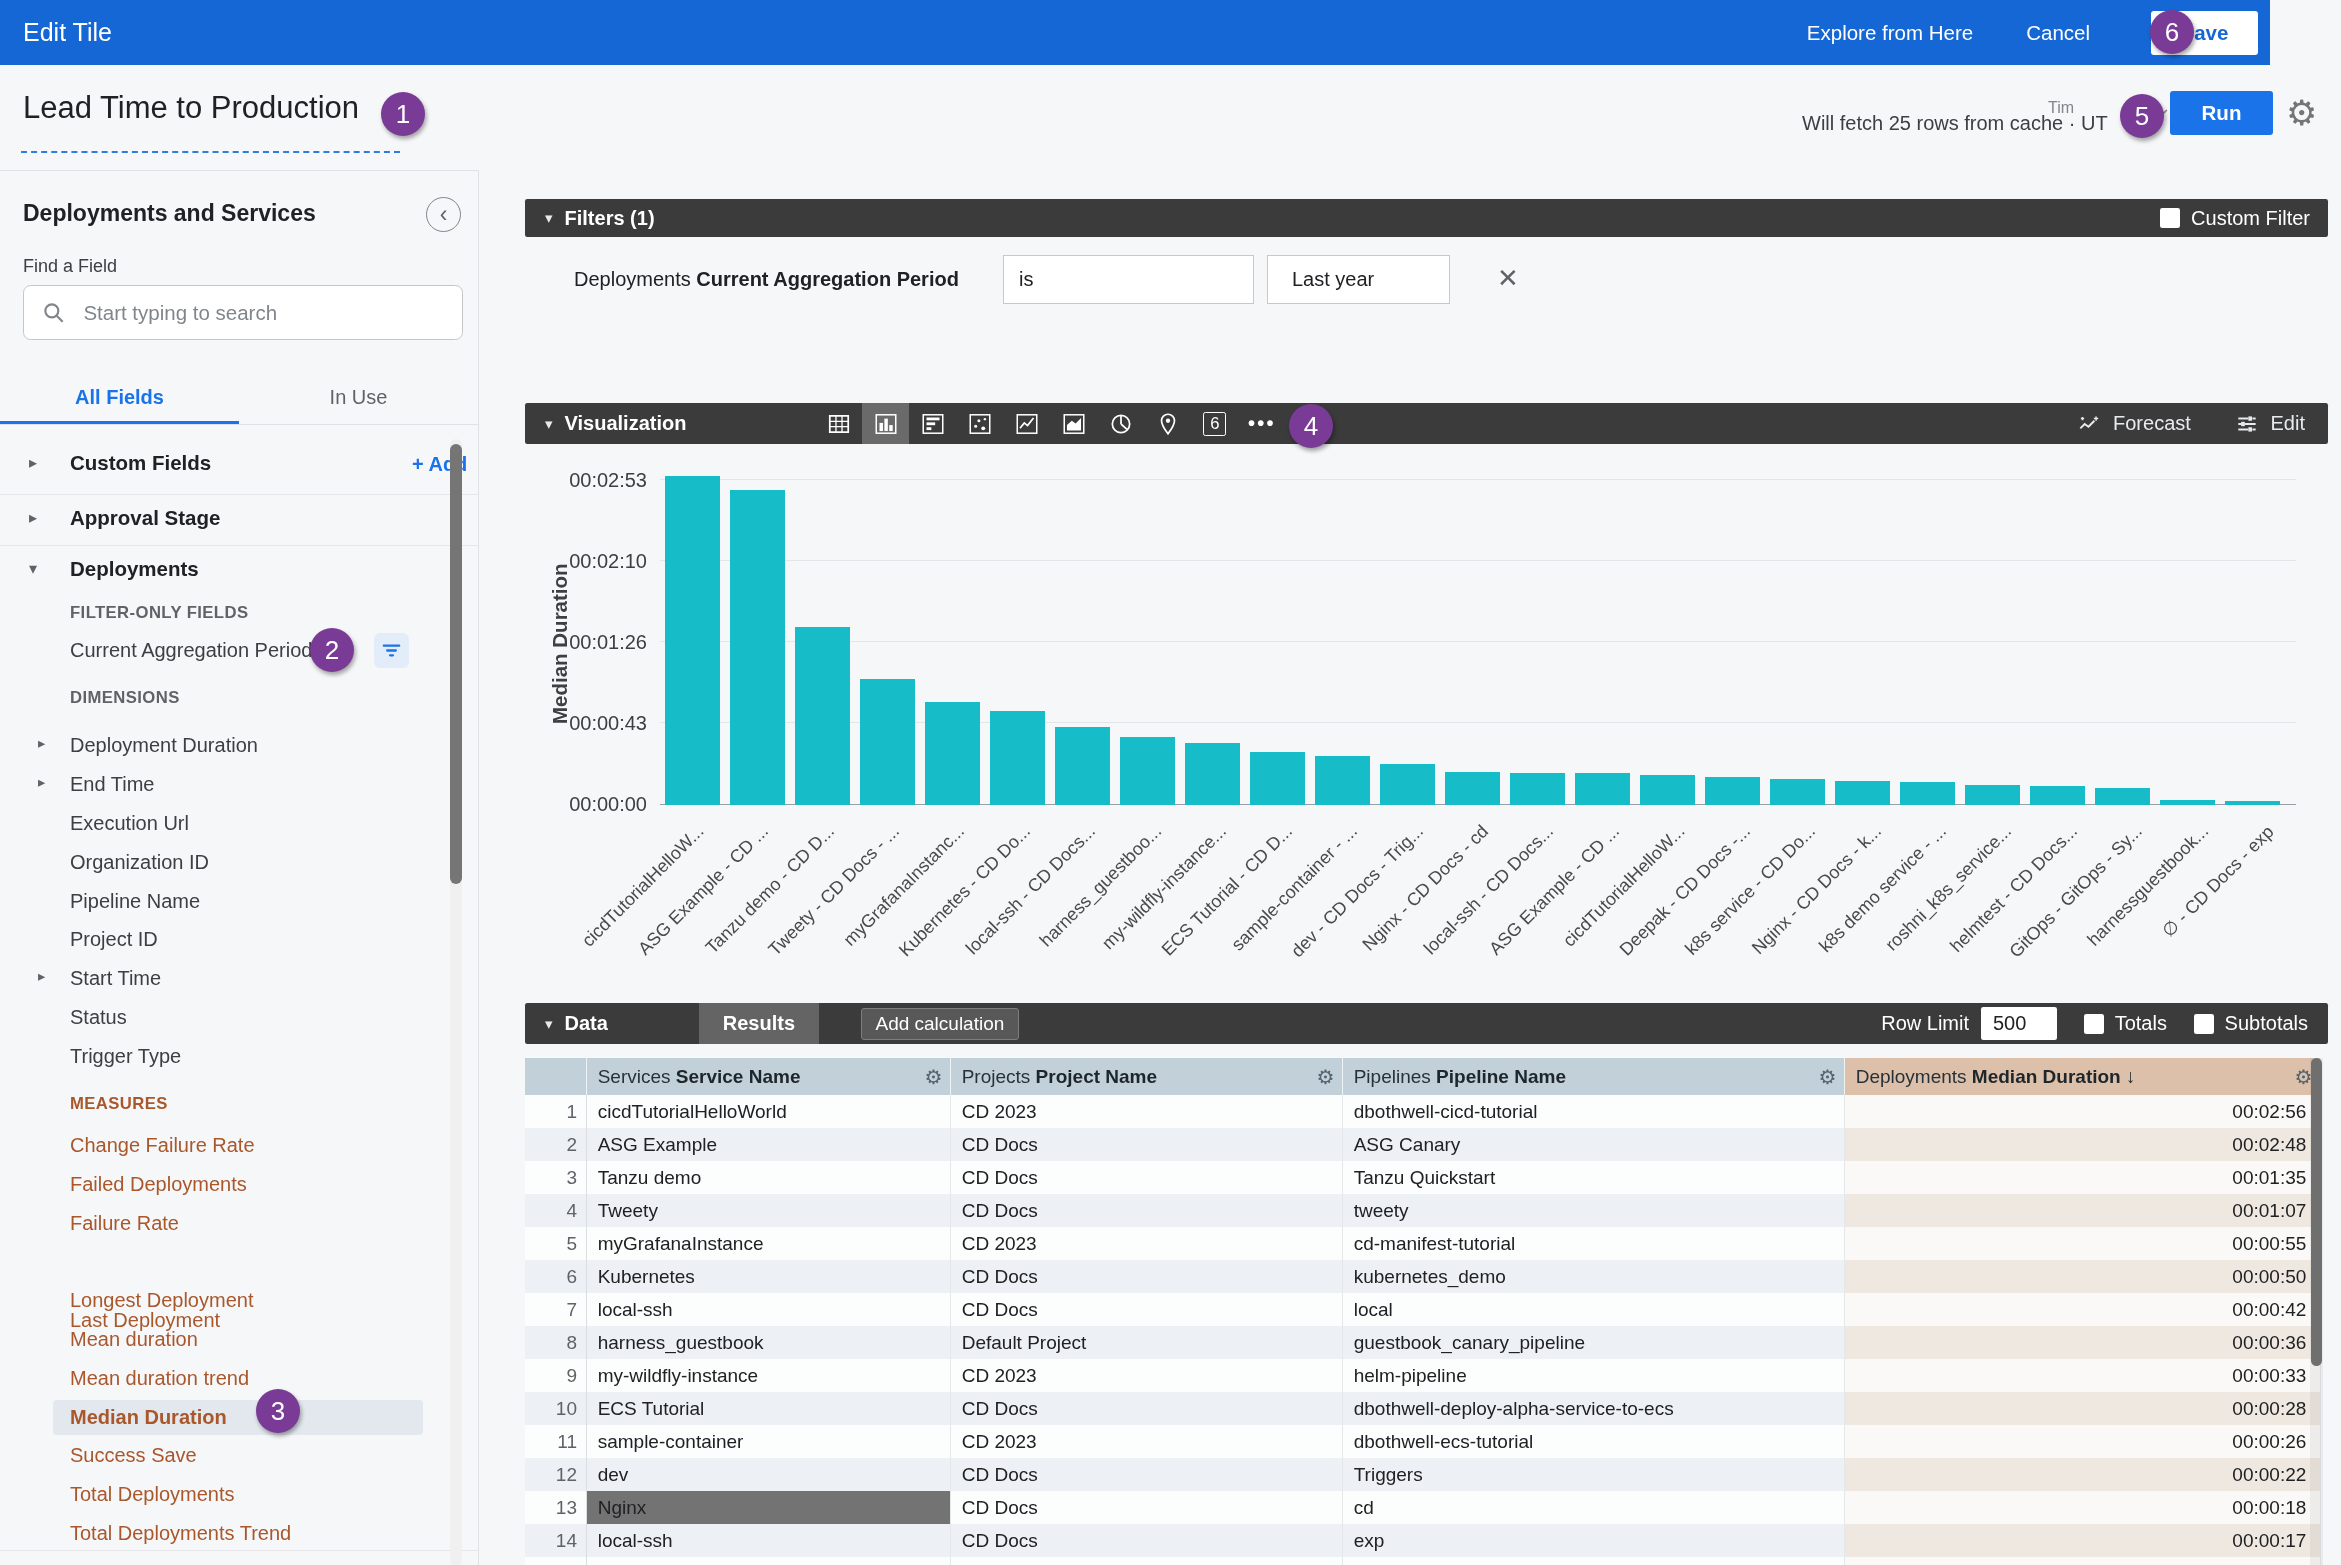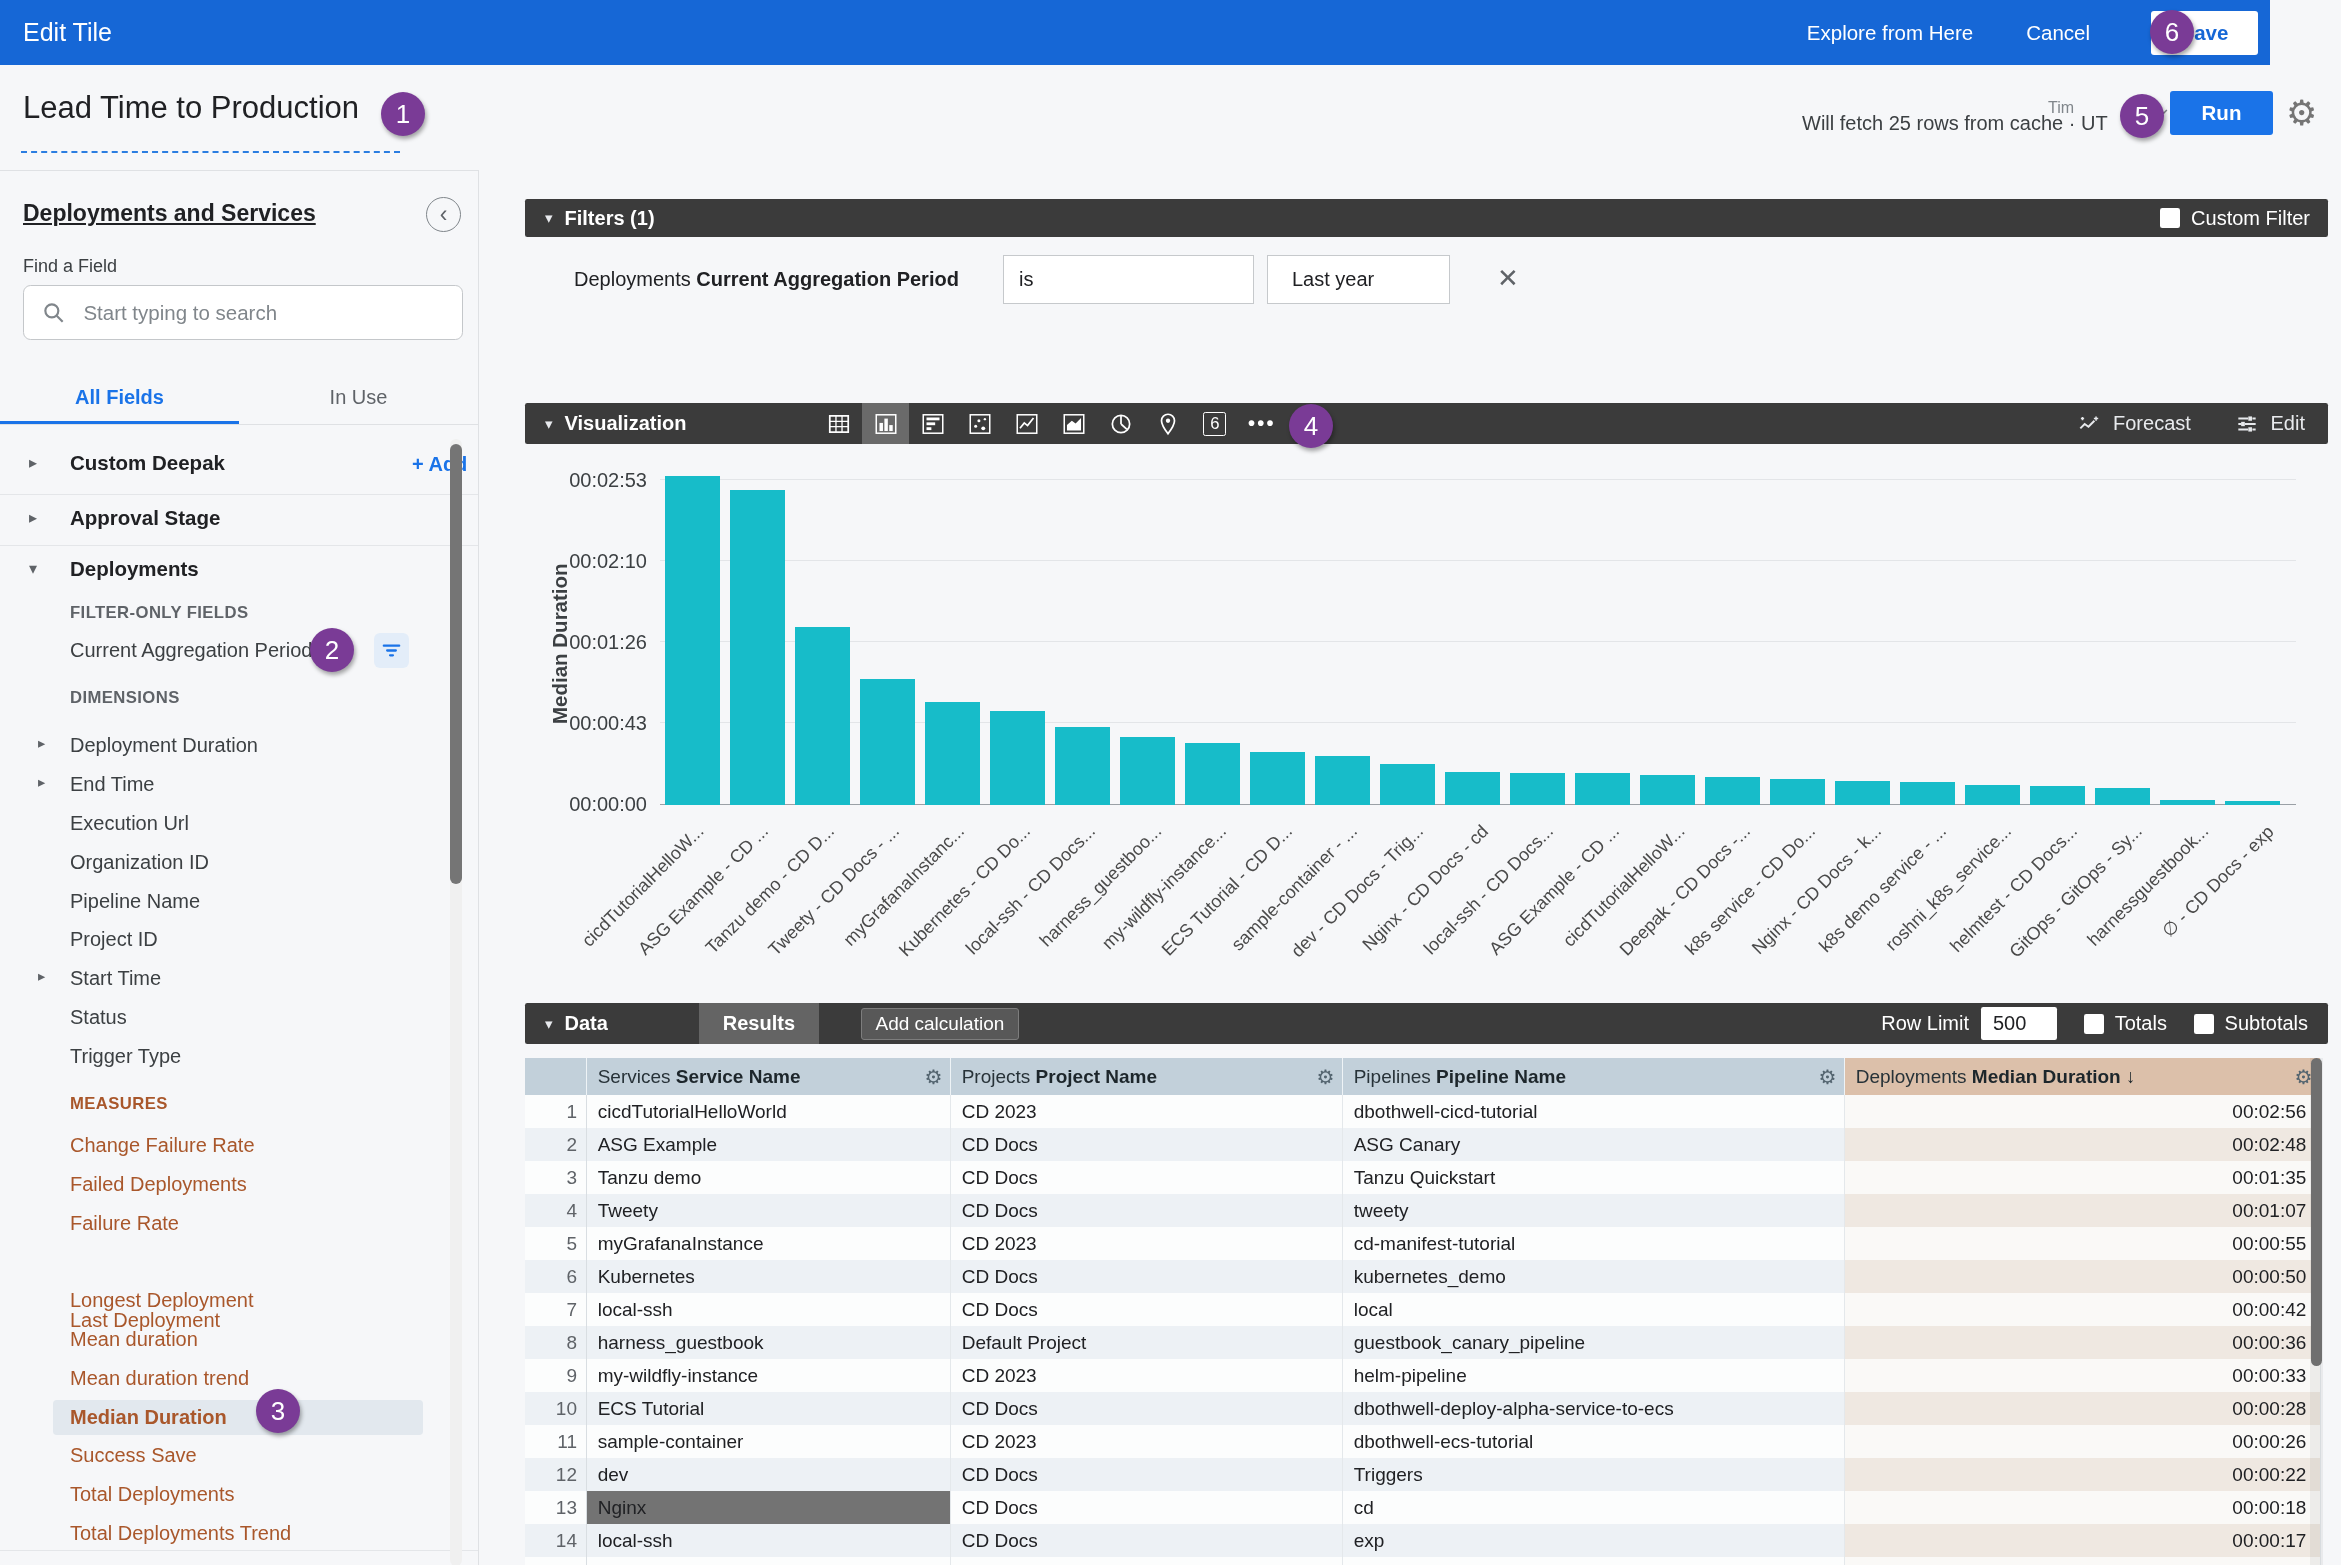--- a/index.html
+++ b/index.html
@@ -28,21 +28,21 @@
   .run-btn{position:absolute;left:2170px;top:91px;width:103px;height:44px;background:#1a73e8;
     color:#fff;font-size:20.5px;font-weight:600;border:none;border-radius:3px;
     display:flex;align-items:center;justify-content:center;cursor:pointer;}
   .gear-top{position:absolute;left:2286px;top:93px;font-size:35px;color:#757575;cursor:pointer;}
 
   .hdiv{position:absolute;left:0;top:170px;width:479px;height:0.8px;background:#dfe1e4;}
   .vdiv{position:absolute;left:478px;top:170px;width:0.8px;height:1395px;background:#dfe1e4;}
 
   
   .sidebar{position:absolute;left:0;top:171px;width:478px;height:1395px;overflow:hidden;}
-  .sb-title{position:absolute;left:23px;top:29px;font-size:23px;font-weight:700;color:#202124;text-decoration:underline;}
+  .sb-title{position:absolute;left:23px;top:29px;font-size:23px;font-weight:700;color:#202124;}
   .sb-collapse{position:absolute;left:426px;top:26px;width:35px;height:35px;border:1.5px solid #80868b;
     border-radius:50%;color:#5f6368;font-size:23px;display:flex;align-items:center;justify-content:center;cursor:pointer;}
   .sb-find{position:absolute;left:23px;top:85px;font-size:18px;color:#3c4043;}
   .sb-search{position:absolute;left:23px;top:114px;width:440px;height:55px;background:#fff;
     border:1.5px solid #c4c7ca;border-radius:7.6px;display:flex;align-items:center;}
   .sb-search svg{margin-left:16.7px;}
   .sb-search-ph{margin-left:16.7px;font-size:20.5px;color:#80868b;}
   .sb-tabs{position:absolute;left:0;top:215px;width:478px;display:flex;}
   .sb-tab{width:239px;text-align:center;font-size:20px;cursor:pointer;}
   .sb-tab.active{color:#1a73e8;font-weight:700;}
@@ -189,21 +189,21 @@
       <div class="sb-tab active">All Fields</div>
       <div class="sb-tab inactive">In Use</div>
     </div>
     <div class="sb-tab-underline"></div>
     <div class="sb-tabs-div"></div>
     <div id="sb-list">
         <div class="sb-divider" style="top: 323px;"></div>
         <div class="sb-divider" style="top: 374px;"></div>
         <div class="sb-row" style="top: 274px;">
           <span class="sb-arrow">▸</span>
-          <span class="sb-group-label">Custom Deepak</span>
+          <span class="sb-group-label">Custom Fields</span>
           <span class="sb-add">+ Add</span>
         </div>
         <div class="sb-row" style="top: 329px;">
           <span class="sb-arrow">▸</span>
           <span class="sb-group-label">Approval Stage</span>
         </div>
         <div class="sb-row" style="top: 380px;">
           <span class="sb-arrow">▾</span>
           <span class="sb-group-label">Deployments</span>
           <span class="sb-count">2</span>

